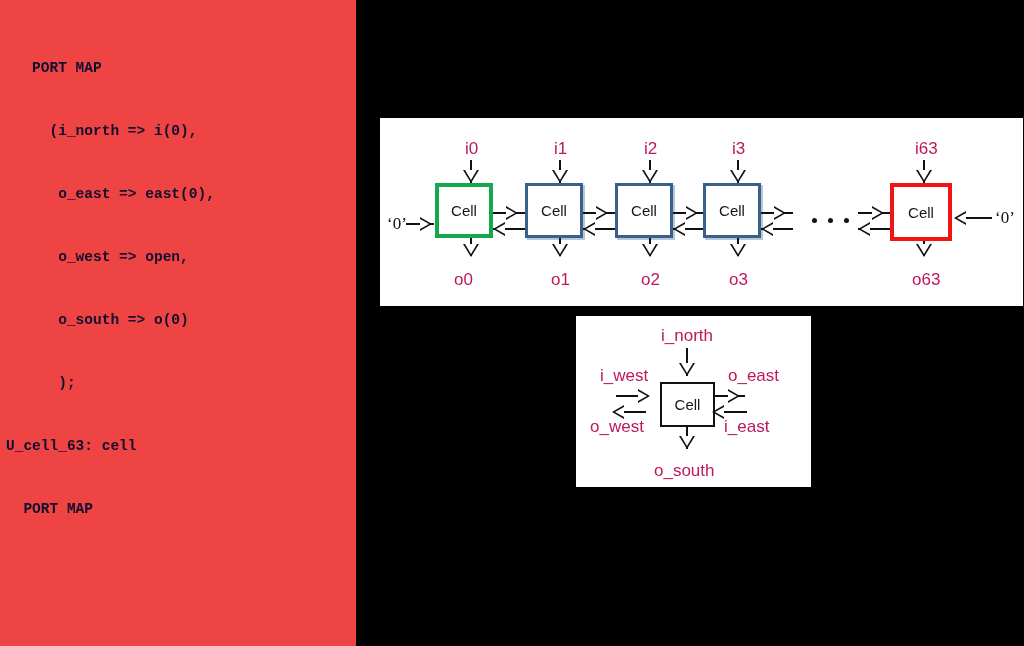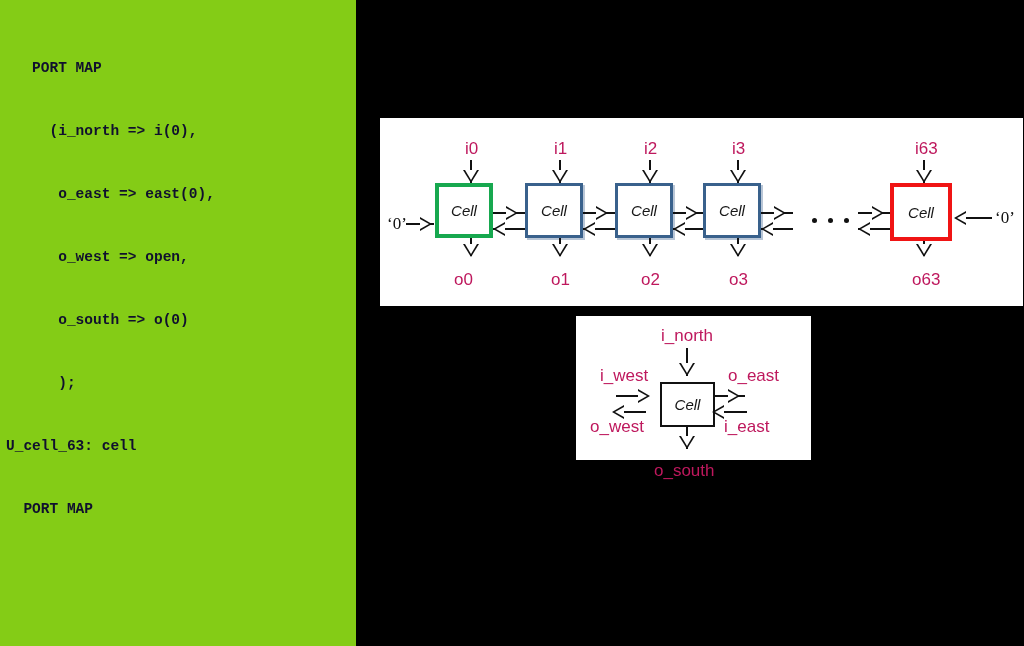--- a/index.html
+++ b/index.html
@@ -2,40 +2,40 @@
 <html><head>
 <meta charset="utf-8">
 <style>
   html,body{margin:0;padding:0;background:#000;}
   body{width:1024px;height:646px;position:relative;overflow:hidden;
        font-family:"Liberation Sans",sans-serif;}
 
   
   #code-panel{
     position:absolute;left:0;top:0;width:356px;height:646px;
-    background:#84cc16;
+    background:#ef4444;
   }
   #code-block{
     position:absolute;left:0;top:16px;width:356px;
     font-family:"Liberation Mono","DejaVu Sans Mono",monospace;
     font-weight:bold;font-size:14.5px;line-height:21px;
     color:#10102e;white-space:pre;
   }
   #code-block .ln{display:block;height:21px;padding-left:6px;}
 
   
   .panel{position:absolute;background:#ffffff;}
   #chain-panel{left:380px;top:118px;width:643px;height:188px;}
-  #cell-panel {left:576px;top:316px;width:235px;height:144px;}
+  #cell-panel {left:576px;top:316px;width:235px;height:171px;}
 
   
   .cellbox{
     position:absolute;background:#ffffff;box-sizing:border-box;
     display:flex;align-items:center;justify-content:center;
-    font-family:"Liberation Sans",sans-serif;font-size:15px;color:#161616;font-style:italic;
+    font-family:"Liberation Sans",sans-serif;font-size:15px;color:#161616;
   }
   .cellbox.green{border:4px solid #17a84f;}
   .cellbox.blue {border:3px solid #39618c;box-shadow:2px 2px 0 0 #b9c6d6;}
   .cellbox.red  {border:4px solid #f01414;}
   .cellbox.plain{border:2px solid #111111;}
 
   
   .vline{position:absolute;background:#111;width:2px;}
   .hline{position:absolute;background:#111;height:2px;}
 

